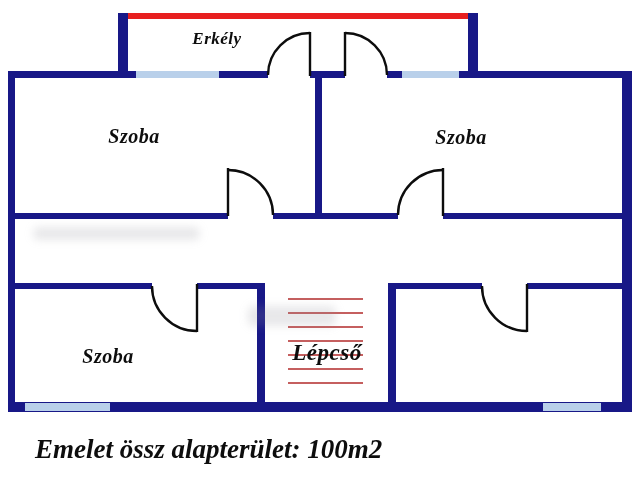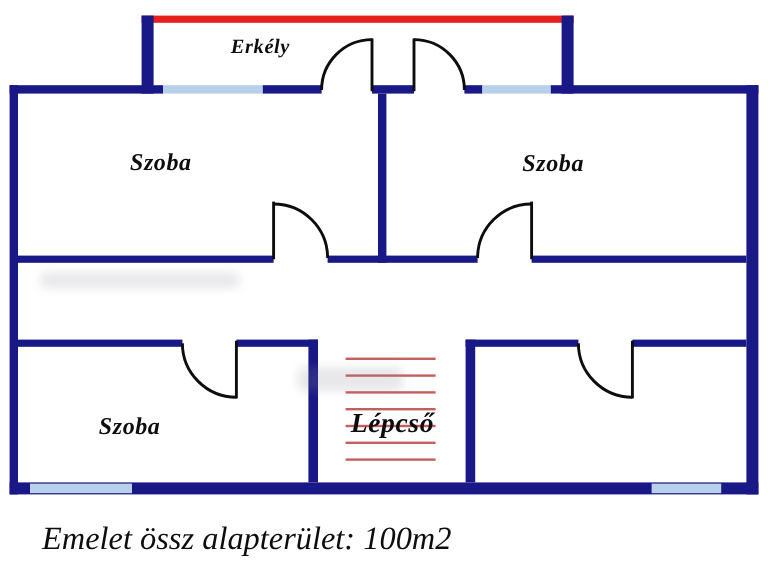--- a/index.html
+++ b/index.html
@@ -12,21 +12,21 @@
   .win{position:absolute;background:var(--window,#b9d0ea);}
   .redline{position:absolute;background:var(--balcony_edge,#e71f1f);}
   .stair-line{position:absolute;height:2px;width:75px;left:288px;background:var(--stair_line,#c55f5f);}
   .lbl{
     position:absolute;transform:translate(-50%,-50%);
     font-weight:bold;font-style:italic;color:#0d0d0d;
     white-space:nowrap;font-size:20px;letter-spacing:0.5px;
   }
   .caption{
     position:absolute;left:35px;top:449px;transform:translateY(-50%);
-    font-weight:normal;font-style:italic;color:#0d0d0d;
+    font-weight:bold;font-style:italic;color:#0d0d0d;
     white-space:nowrap;font-size:27px;
   }
   svg.doors{position:absolute;left:0;top:0;pointer-events:none;}
   .smudge{position:absolute;background:rgba(140,140,150,0.20);filter:blur(4px);border-radius:6px;}
 </style>
 </head>
 <body>
 
 <div class="stage">
 

